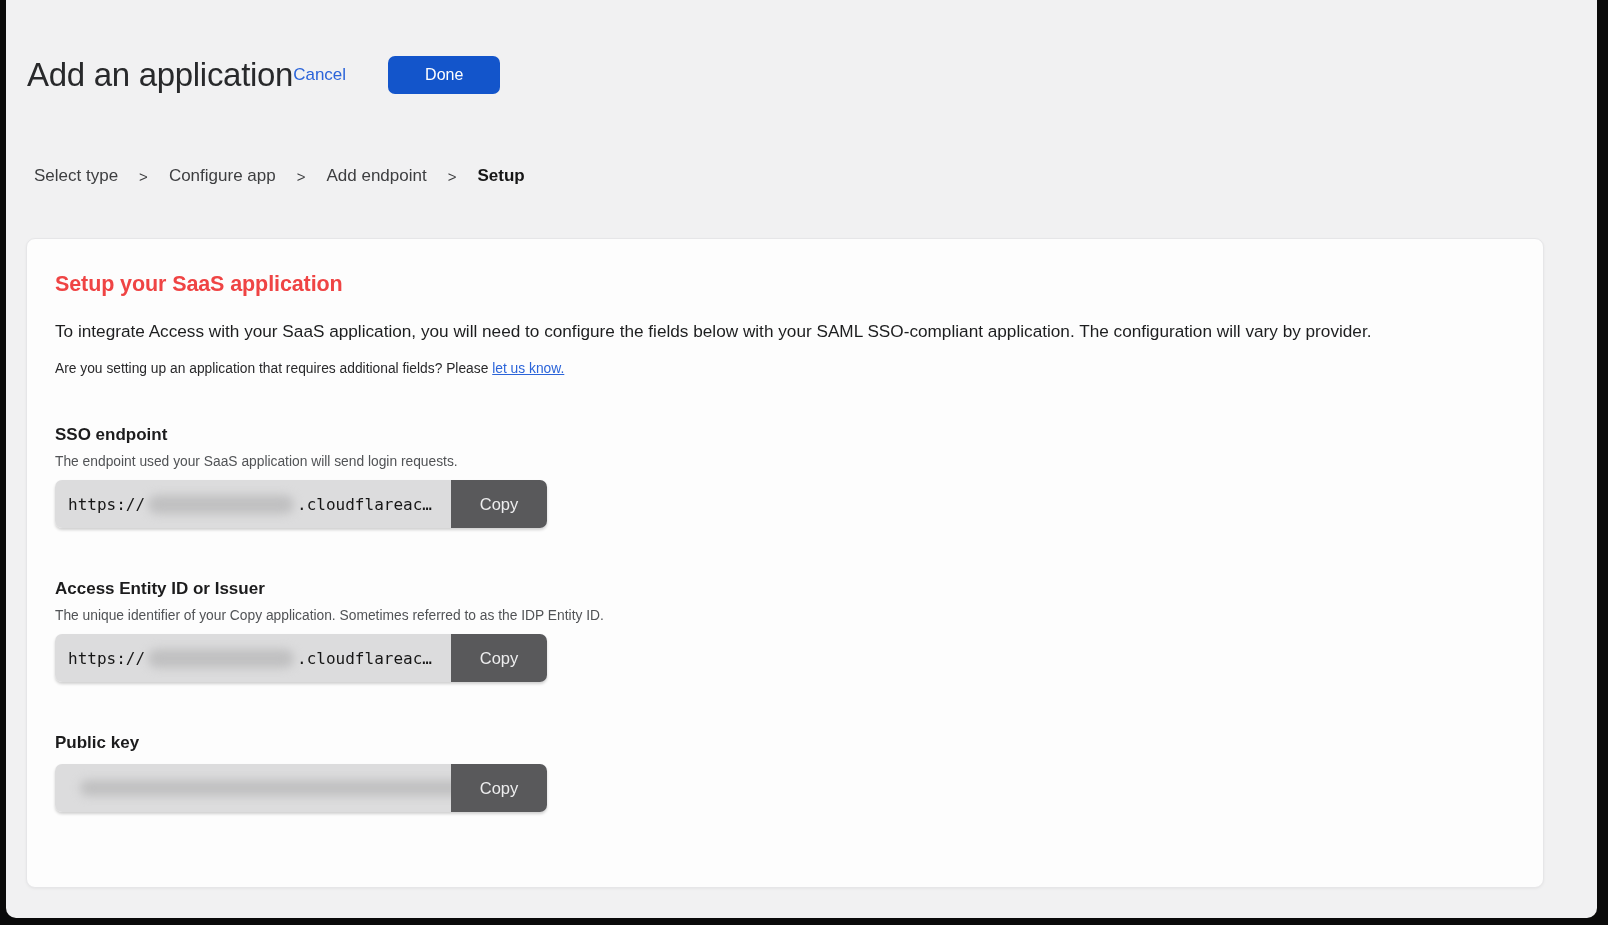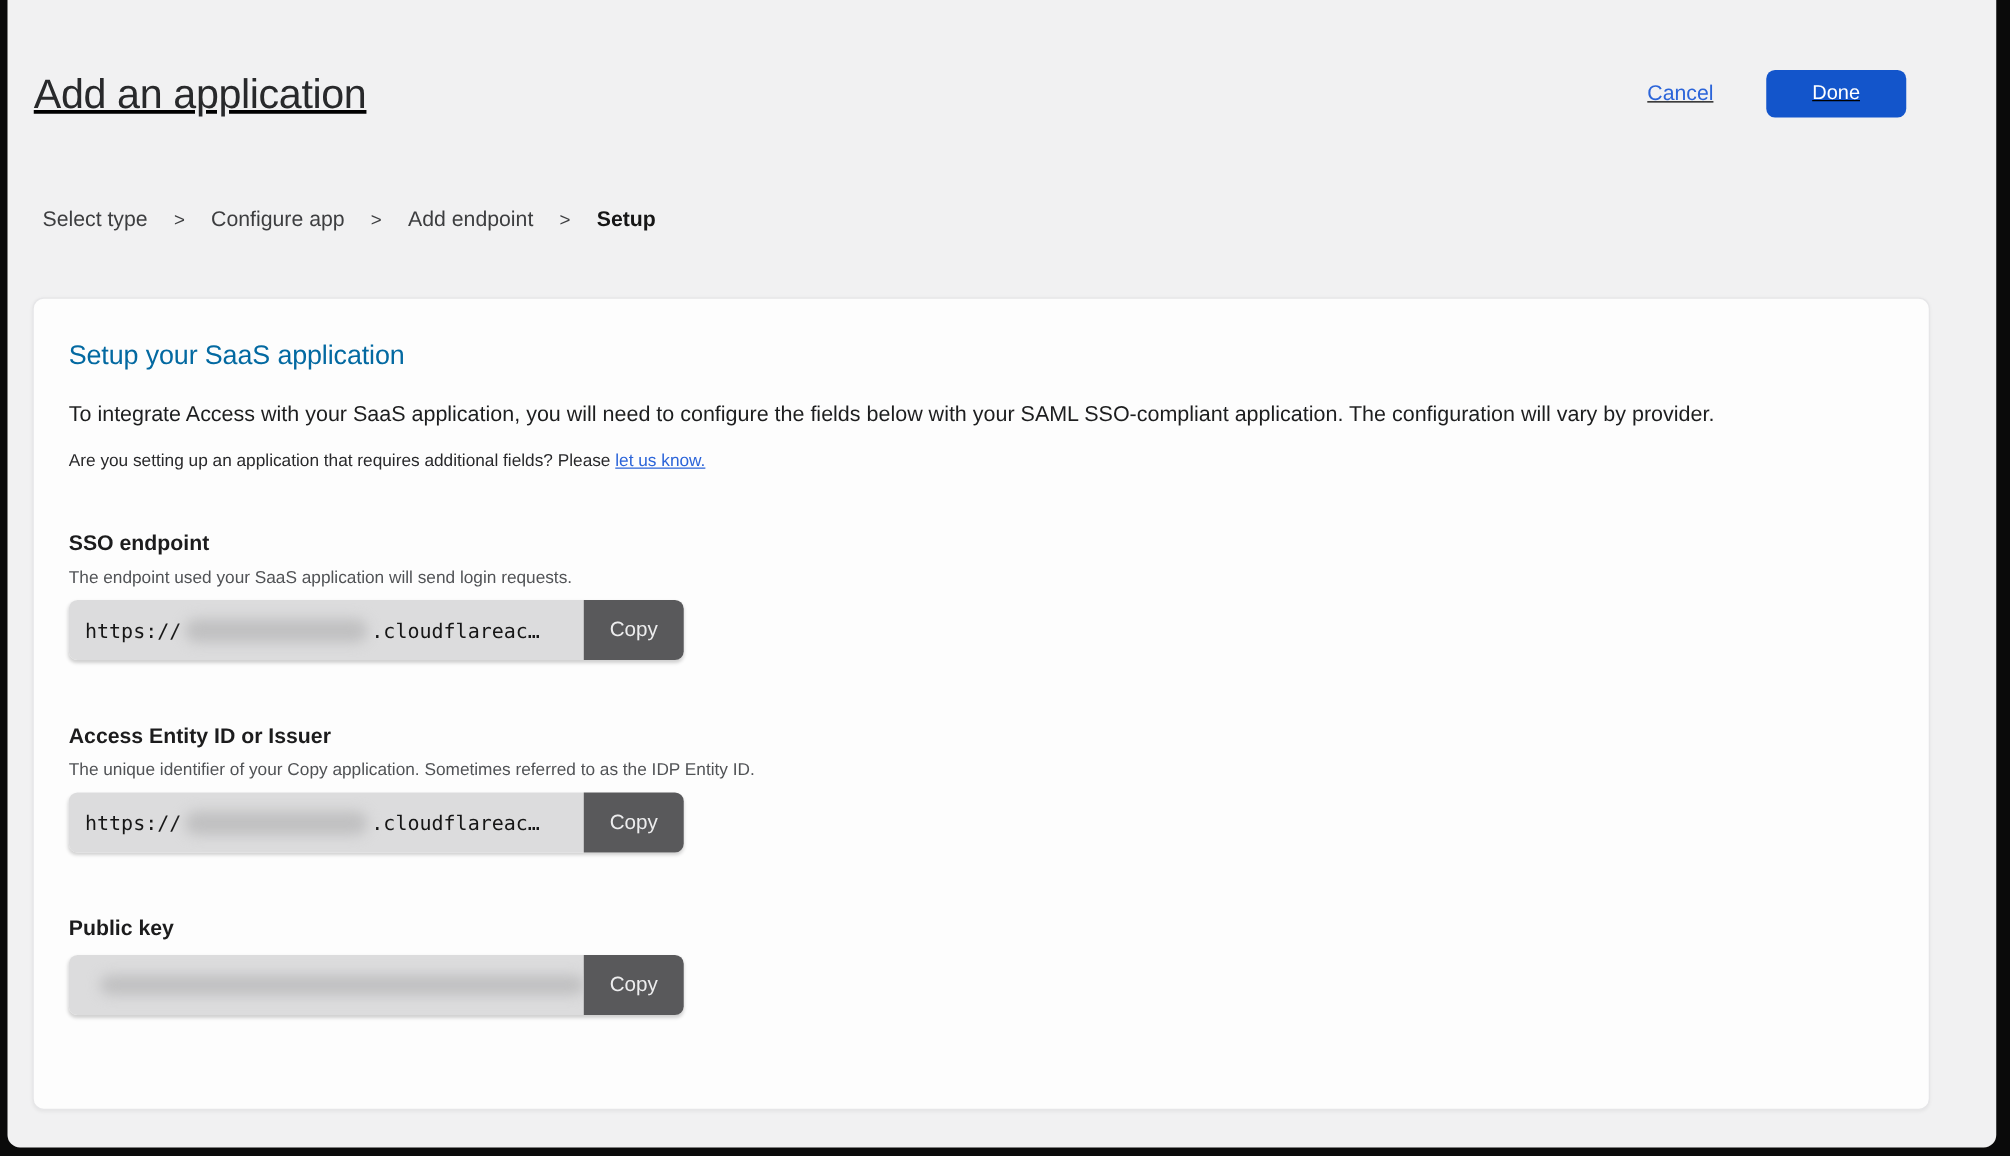--- a/index.html
+++ b/index.html
@@ -16,21 +16,21 @@
     left: 6px; top: 0; right: 11px; bottom: 7px;
     background: #f1f1f2;
     border-radius: 0 0 10px 10px;
     overflow: hidden;
   }
 
   
   .app-header {
     position: absolute;
     left: 21px; top: 56px; right: 72px;
-    display: flex; justify-content: space-between; align-items: center; text-decoration: underline;
+    display: flex; align-items: center;
   }
   .page-title {
     font-size: 33px; font-weight: 400; color: #28292b;
     letter-spacing: -0.3px; margin: 0;
   }
   .header-actions { display: flex; align-items: center; gap: 42px; }
   .cancel-link {
     font-size: 17px; color: #2b64d9; cursor: pointer; text-decoration: none;
   }
   .done-button {
@@ -54,21 +54,21 @@
   .card {
     position: absolute; left: 20px; top: 238px;
     width: 1518px; height: 650px;
     background: #fdfdfd;
     border: 1px solid #e6e6e8;
     border-radius: 9px;
     box-shadow: 0 1px 3px rgba(0,0,0,0.05);
     padding: 33px 28px;
   }
   .card-title {
-    margin: 0; font-size: 21.5px; font-weight: 400; color: #0369a1;
+    margin: 0; font-size: 21.5px; font-weight: 700; color: #ef4444;
     letter-spacing: -0.1px;
   }
   .card-intro {
     margin: 23px 0 0 0; font-size: 17.2px; color: #1d1e1f; line-height: 1.3;
   }
   .card-note {
     margin: 19px 0 0 0; font-size: 13.8px; color: #29292b;
   }
   .note-link { color: #2b64d9; text-decoration: underline; cursor: pointer; }
 
@@ -102,21 +102,21 @@
     display: inline-block;
     height: 19px; border-radius: 10px;
     background: #c0c0c1;
     filter: blur(5px);
     margin: 0 3px;
     flex: none;
   }
   .redacted.url-mid { width: 146px; }
   .redacted.full { width: 388px; height: 16px; margin-left: 12px; }
   .copy-button {
-    width: 80px; flex: none;
+    width: 96px; flex: none;
     background: #59595b; color: #ededee;
     border: none; border-radius: 0 7px 7px 0;
     font-size: 16.5px; font-family: "Liberation Sans", sans-serif;
     cursor: pointer;
   }
 </style>
 </head>
 <body>
 
 <div class="viewport">

